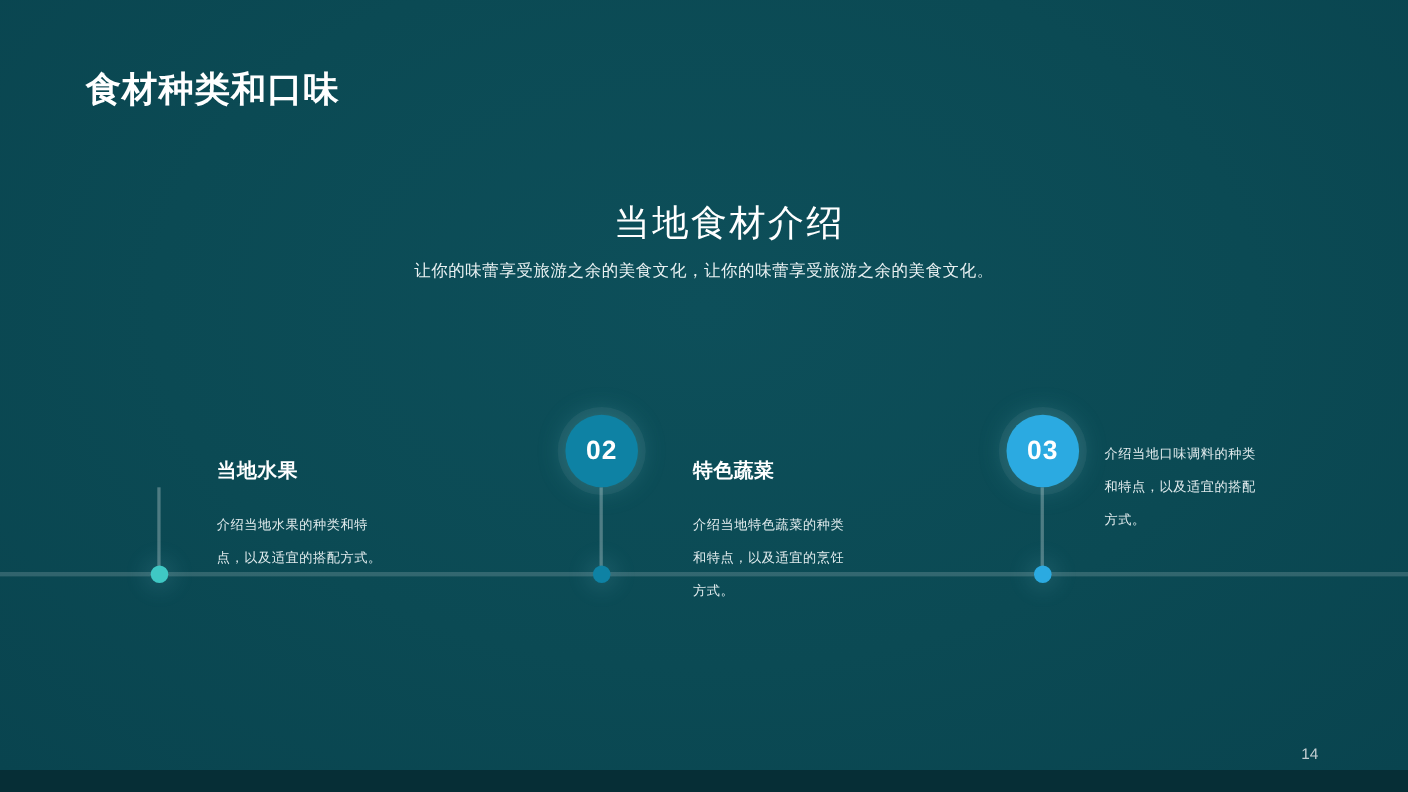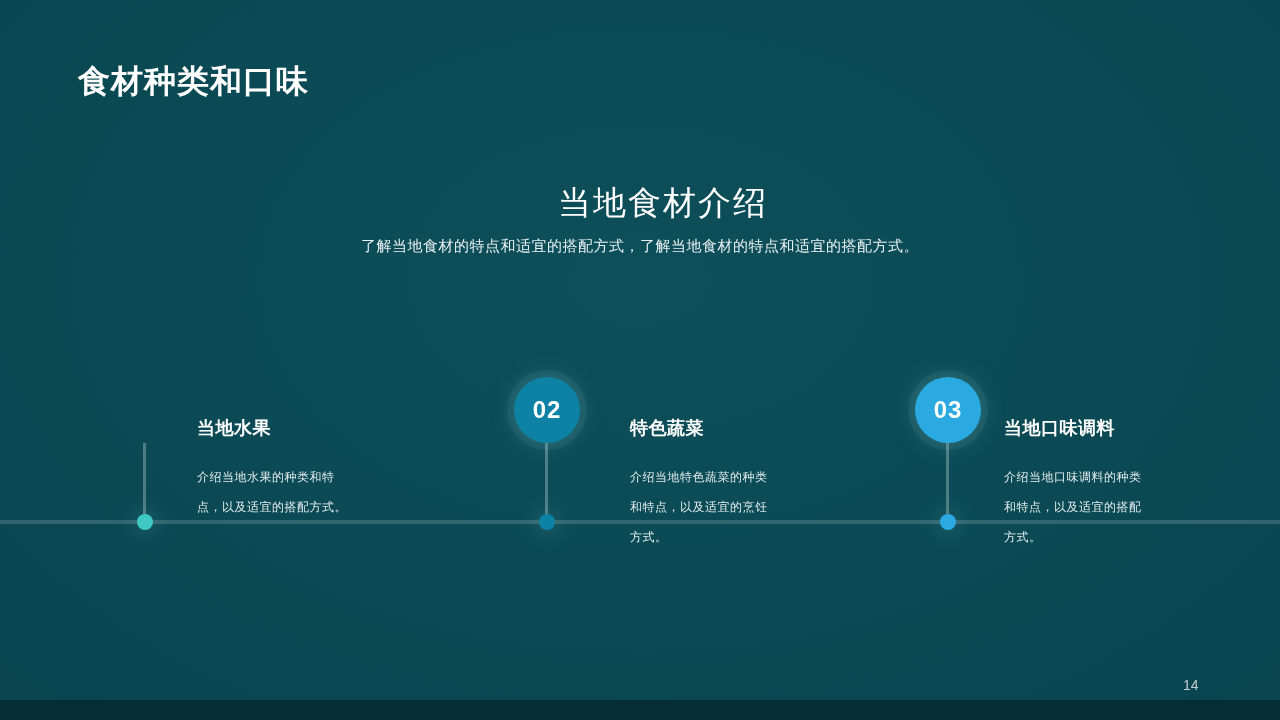--- a/index.html
+++ b/index.html
@@ -111,21 +111,21 @@
   }
 </style>
 </head>
 <body>
 
 <div class="slide">
 
   <div class="main-title">食材种类和口味</div>
 
   <div class="section-heading">当地食材介绍</div>
-  <div class="section-subtitle">了解当地食材的特点和适宜的搭配方式，了解当地食材的特点和适宜的搭配方式。</div>
+  <div class="section-subtitle">让你的味蕾享受旅游之余的美食文化，让你的味蕾享受旅游之余的美食文化。</div>
 
   <div class="timeline-baseline"></div>
 
   <div class="timeline-item i1">
     <div class="item-stem"></div>
     <div class="item-dot" style="background-color: rgb(63, 200, 196);"></div>
     <div class="item-text">
       <div class="item-title">当地水果</div>
       <div class="item-desc">介绍当地水果的种类和特
 点，以及适宜的搭配方式。</div>
@@ -146,21 +146,20 @@
     </div>
   </div>
 
   <div class="timeline-item i3">
     <div class="item-stem"></div>
     <div class="item-dot" style="background-color: rgb(43, 170, 225);"></div>
     <div class="item-circle" style="background-color: rgb(43, 170, 225);">
       <span>03</span>
     </div>
     <div class="item-text">
-      <div class="item-title">当地口味调料</div>
       <div class="item-desc">介绍当地口味调料的种类
 和特点，以及适宜的搭配
 方式。</div>
     </div>
   </div>
 
   <div class="page-number">14</div>
 
 </div>
 

